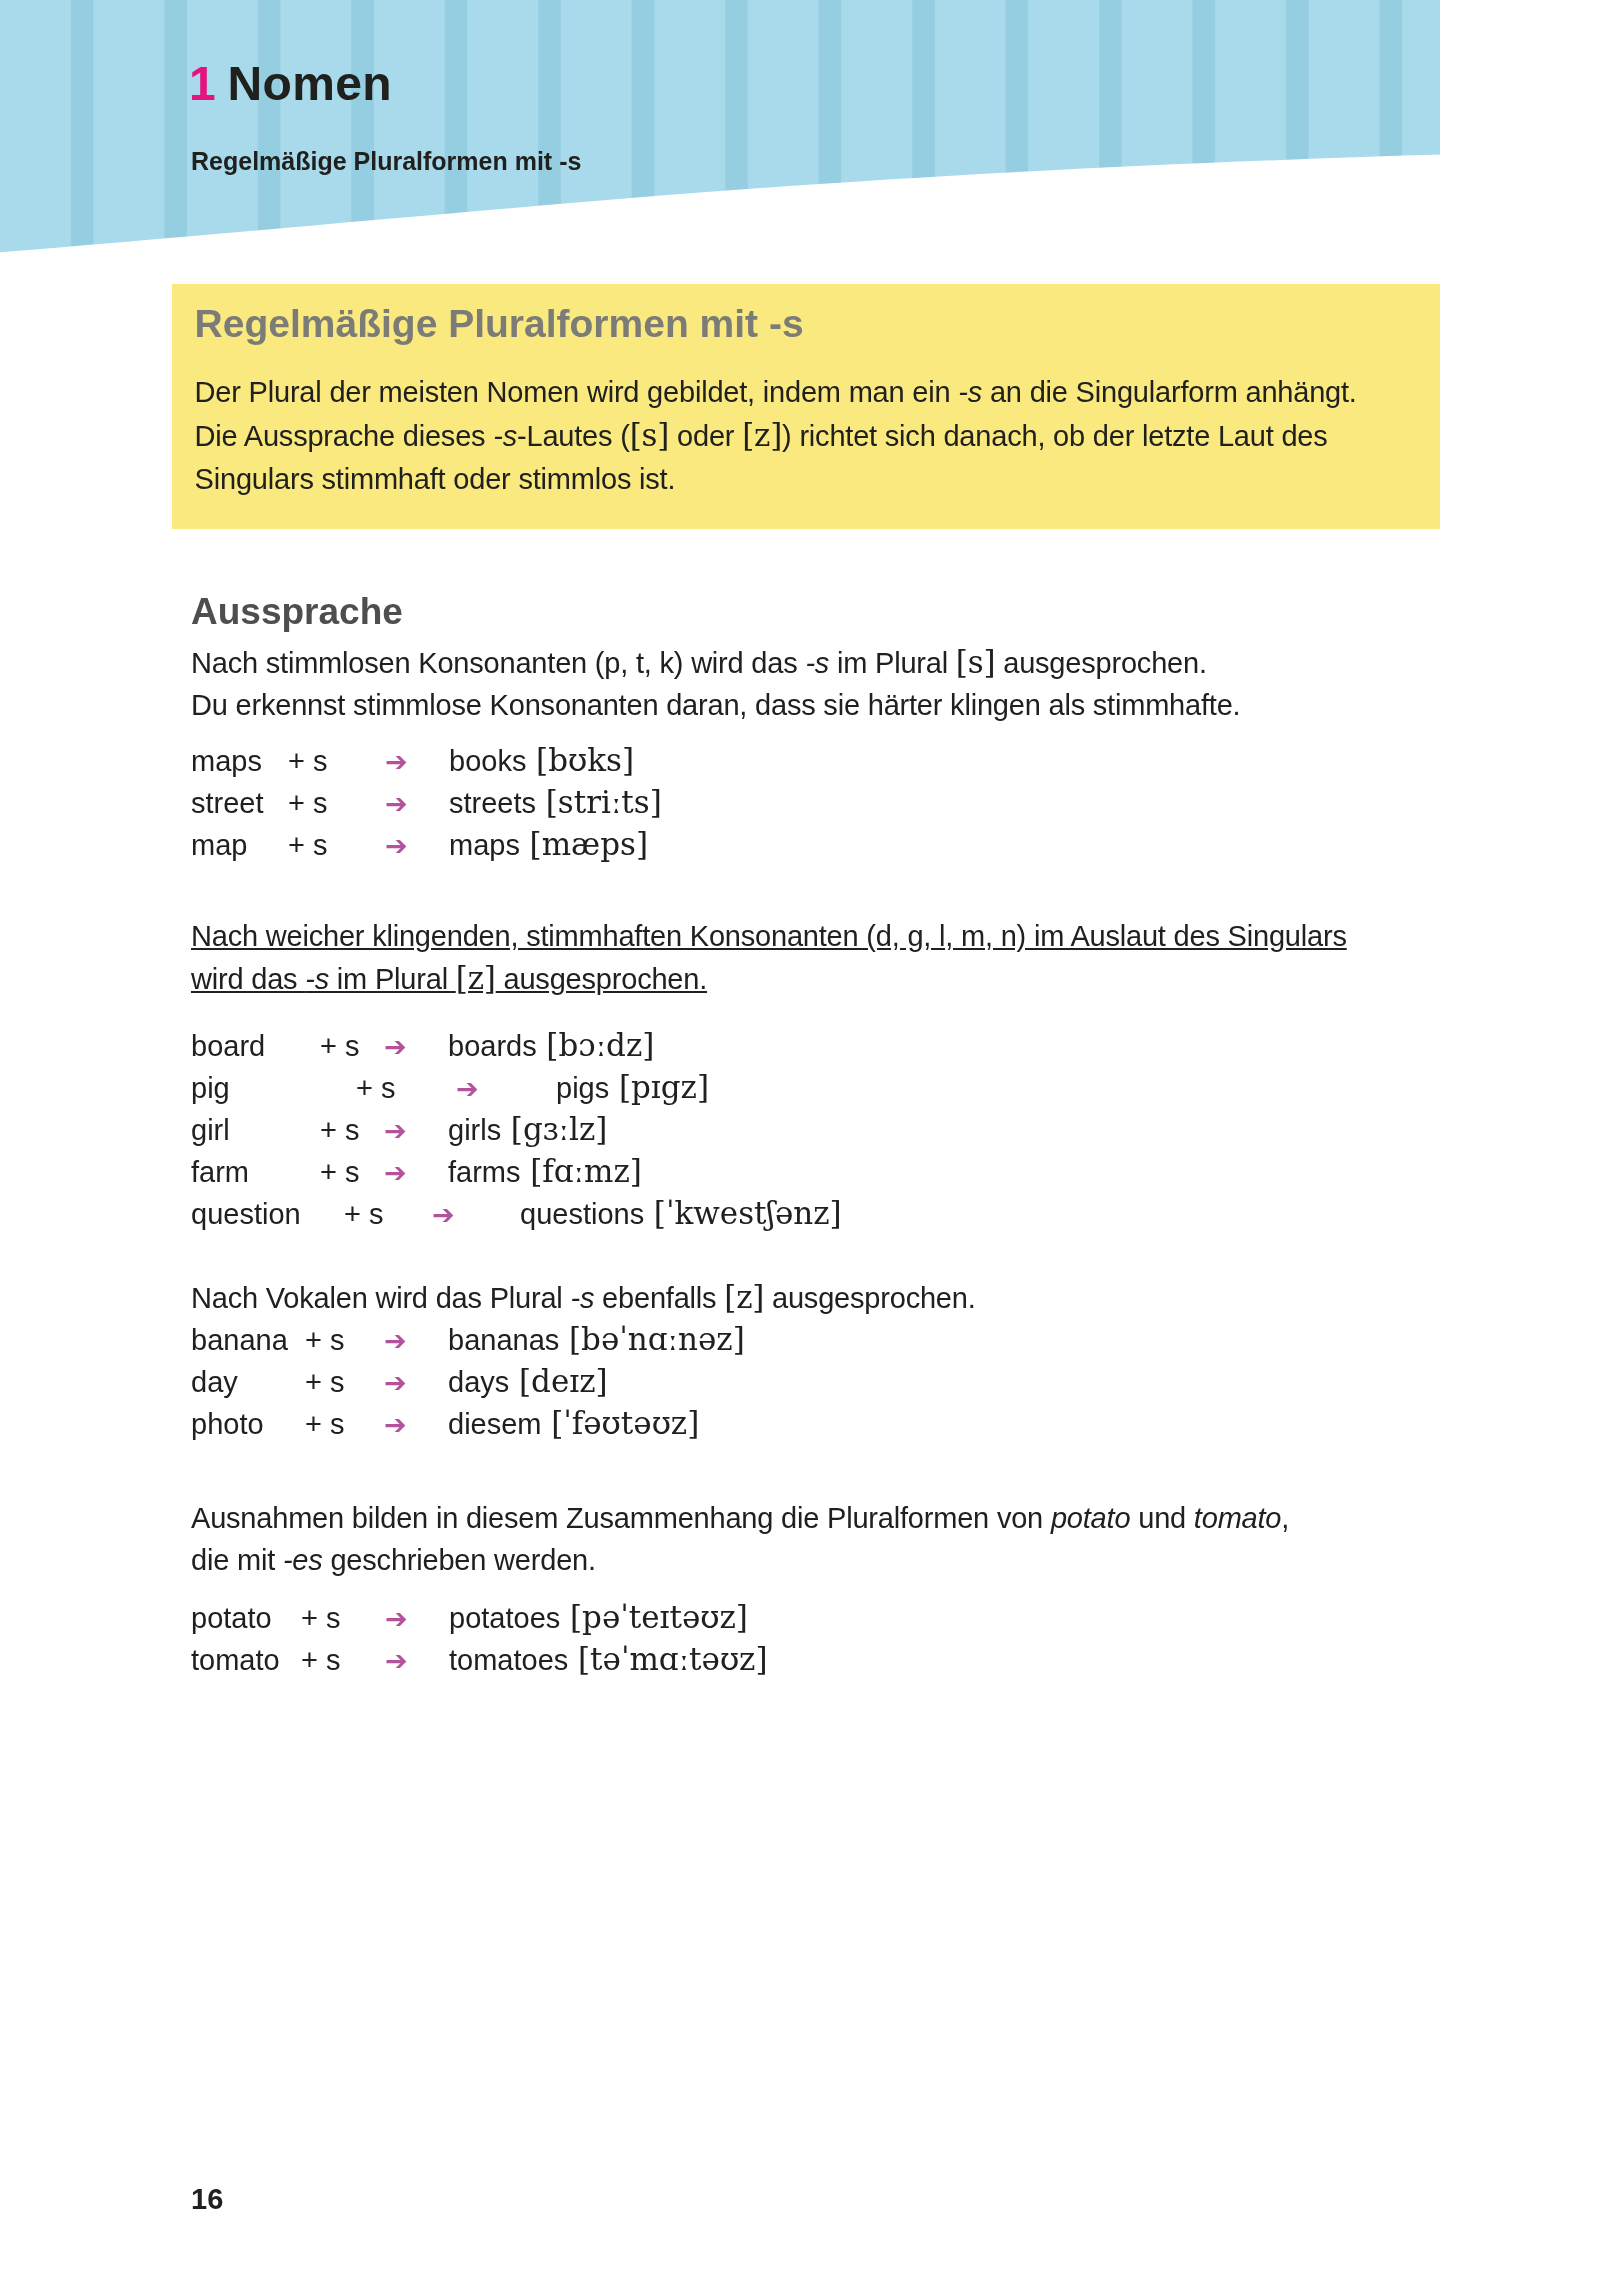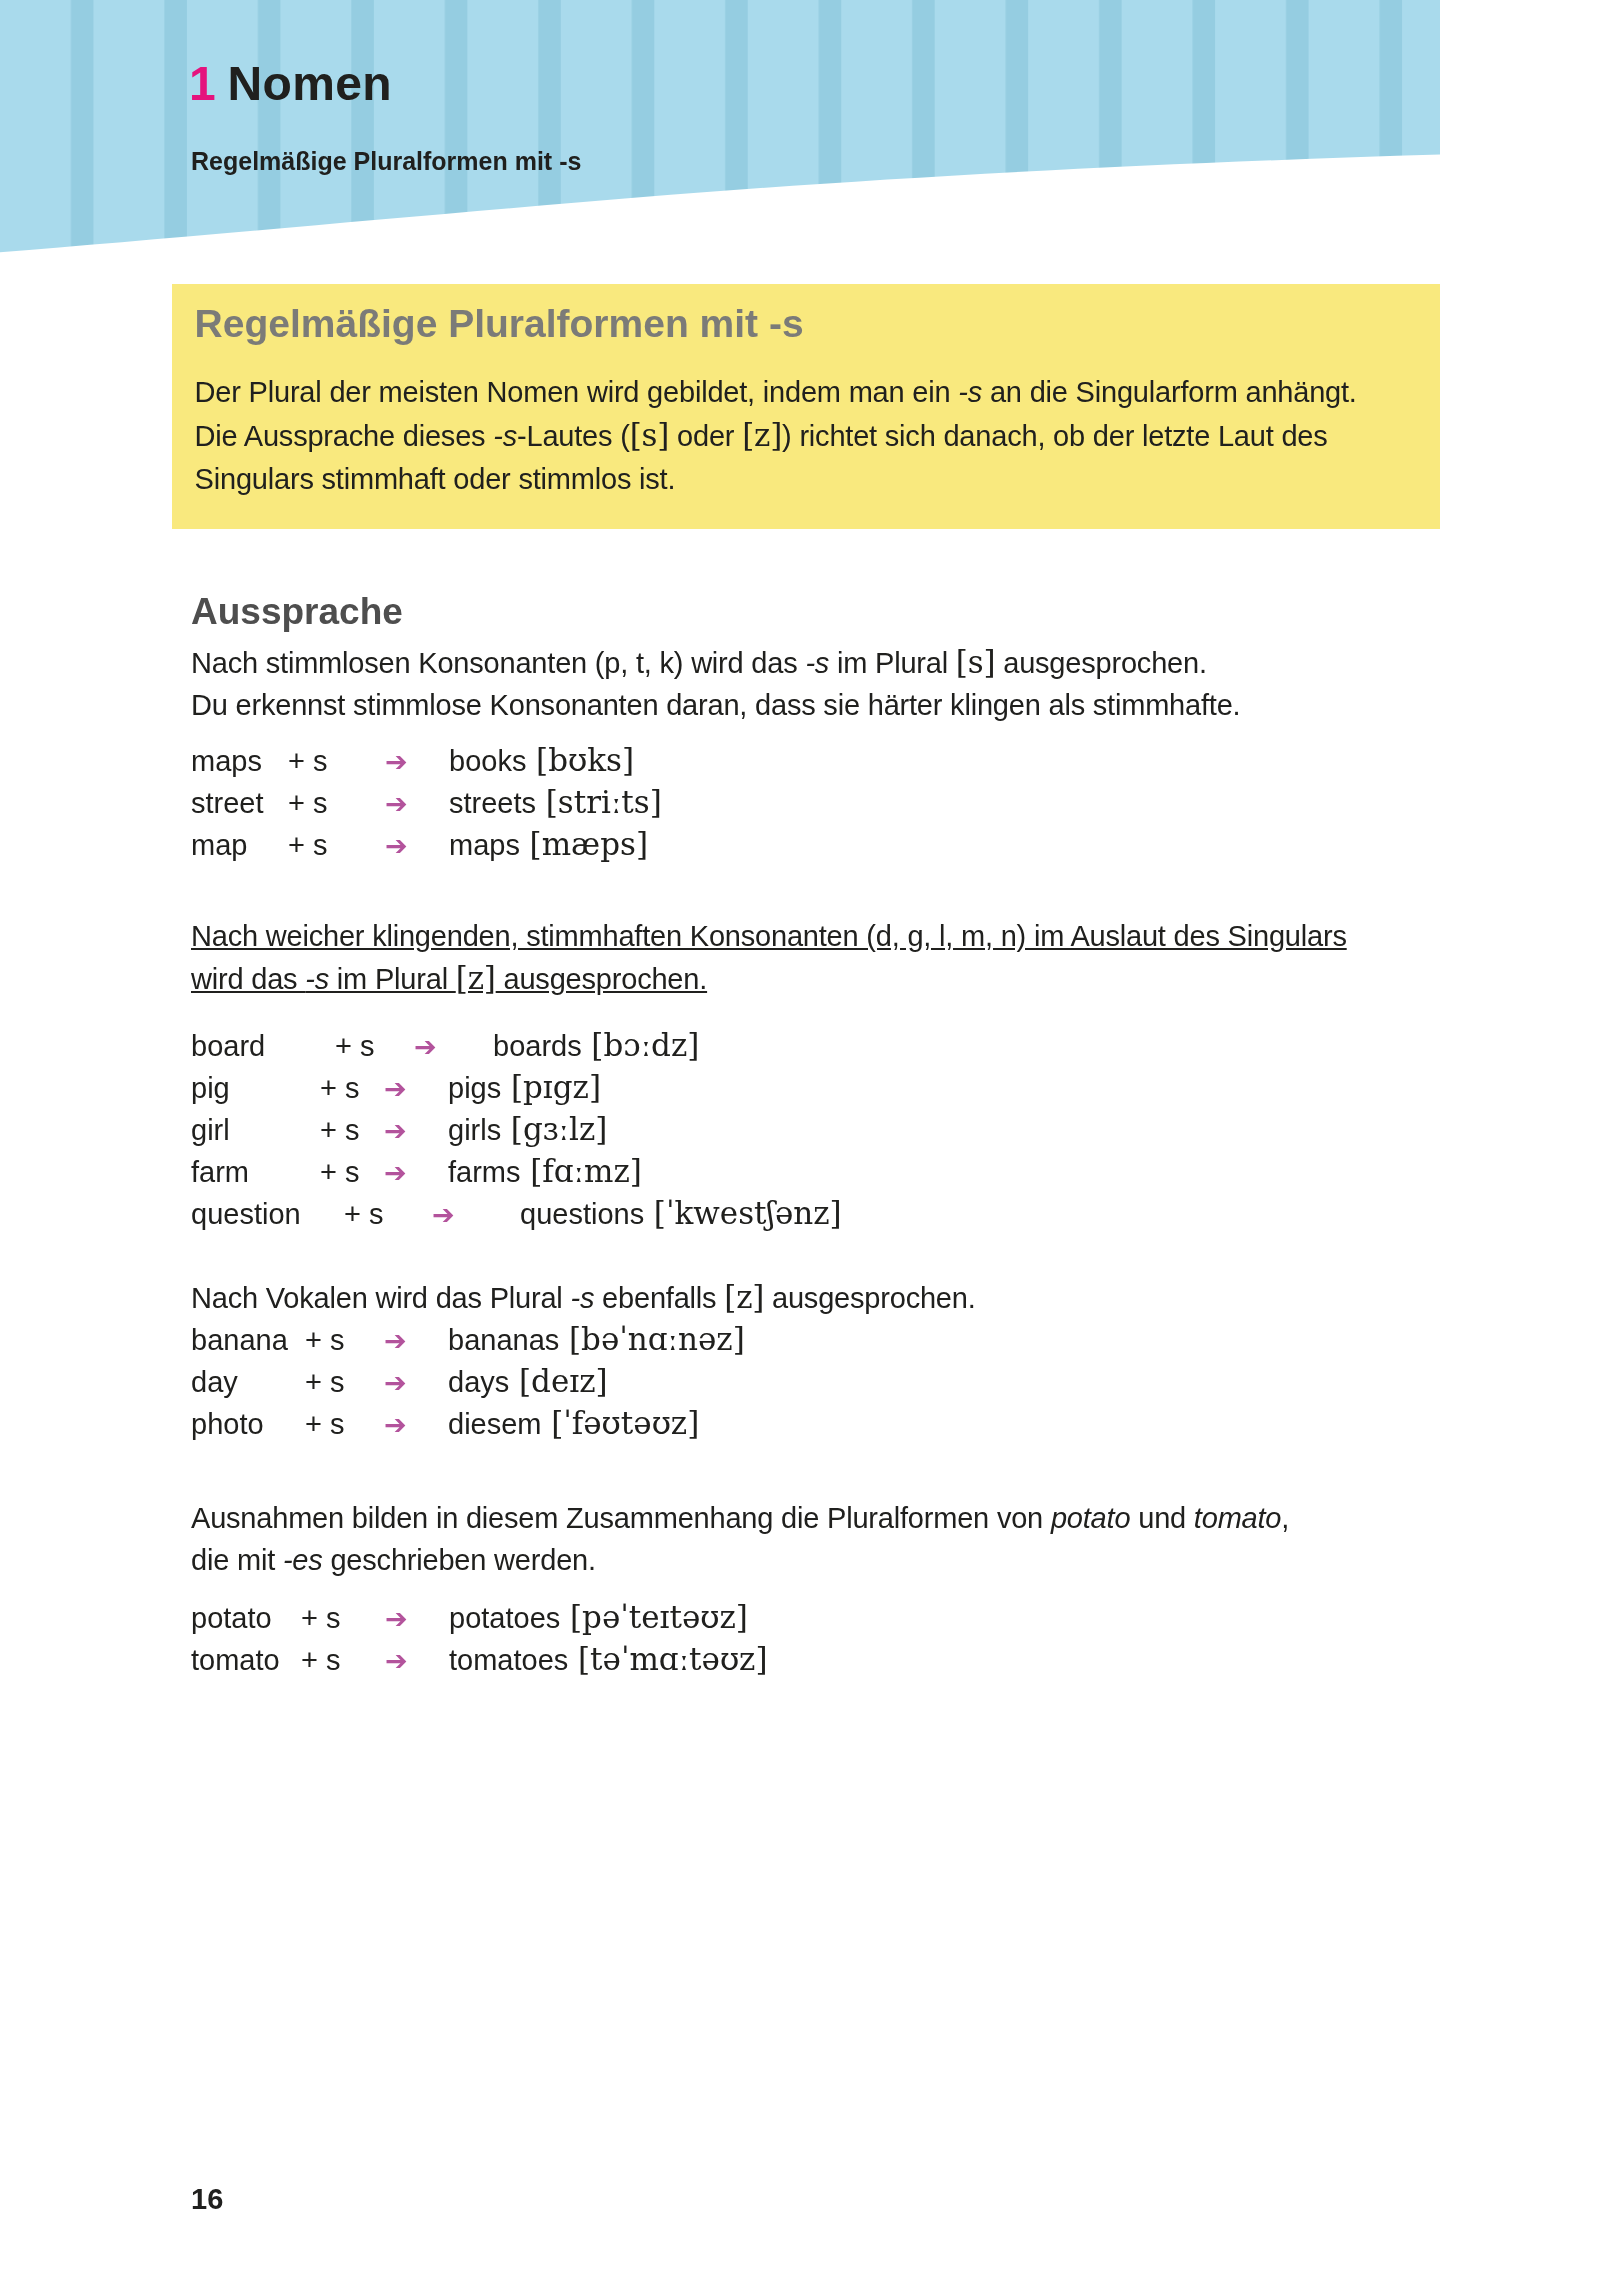--- a/index.html
+++ b/index.html
@@ -96,27 +96,27 @@
       <div class="wrow" style="grid-template-columns: 97px 97px 64px auto;">
         <span class="wword">map</span>
         <span class="wplus">+ s</span>
         <span class="warrow">➔</span>
         <span class="wres"><span class="pl">maps</span><span class="ph">[mæps]</span></span>
       </div>
     </div>
 
   <div class="para" id="p2"><span class="pl">Nach weicher klingenden, stimmhaften Konsonanten (d, g, l, m, n) im Auslaut des Singulars</span><br><span class="pl">wird das </span><span class="it">-s</span><span class="pl"> im Plural </span><span class="ph">[z]</span><span class="pl"> ausgesprochen.</span></div>
   <div class="wlist" id="list2">
-      <div class="wrow" style="grid-template-columns: 129px 64px 64px auto; gap: 15px;">
+      <div class="wrow" style="grid-template-columns: 129px 64px 64px auto;">
         <span class="wword">board</span>
         <span class="wplus">+ s</span>
         <span class="warrow">➔</span>
         <span class="wres"><span class="pl">boards</span><span class="ph">[bɔːdz]</span></span>
       </div>
-      <div class="wrow" style="grid-template-columns: 129px 64px 64px auto;">
+      <div class="wrow" style="grid-template-columns: 129px 64px 64px auto; gap: 36px;">
         <span class="wword">pig</span>
         <span class="wplus">+ s</span>
         <span class="warrow">➔</span>
         <span class="wres"><span class="pl">pigs</span><span class="ph">[pɪgz]</span></span>
       </div>
       <div class="wrow" style="grid-template-columns: 129px 64px 64px auto;">
         <span class="wword">girl</span>
         <span class="wplus">+ s</span>
         <span class="warrow">➔</span>
         <span class="wres"><span class="pl">girls</span><span class="ph">[gɜːlz]</span></span>

